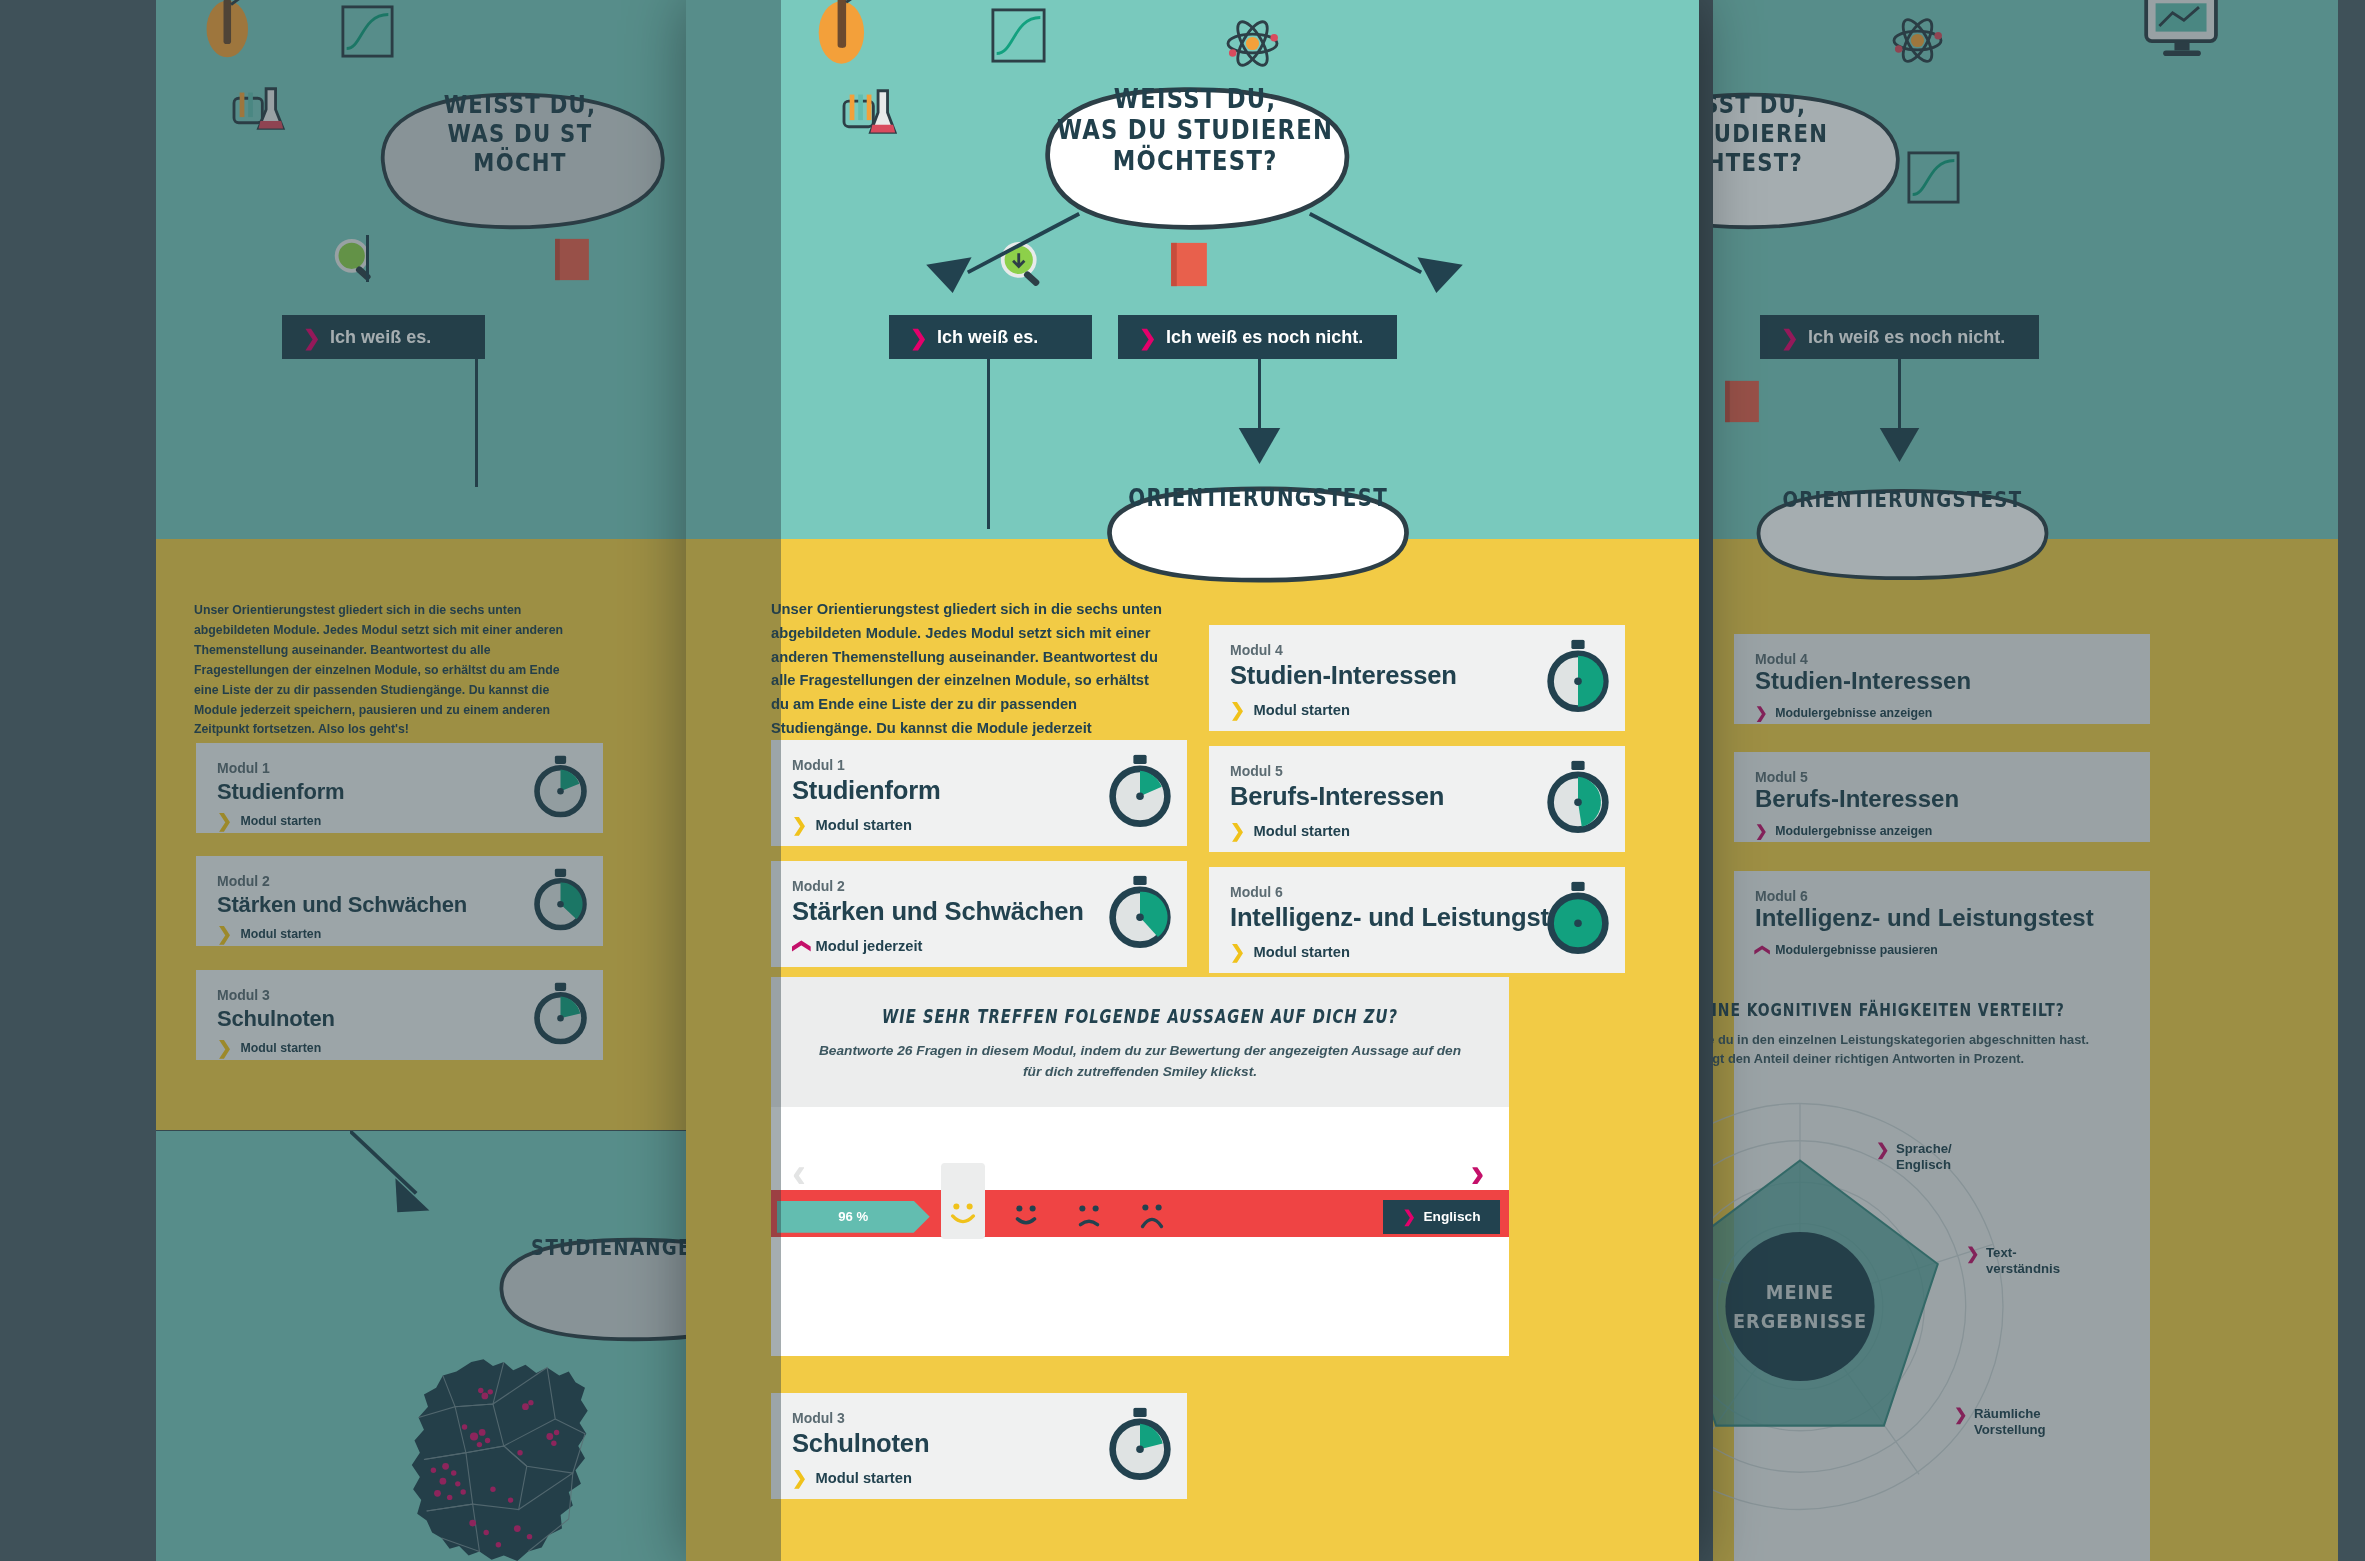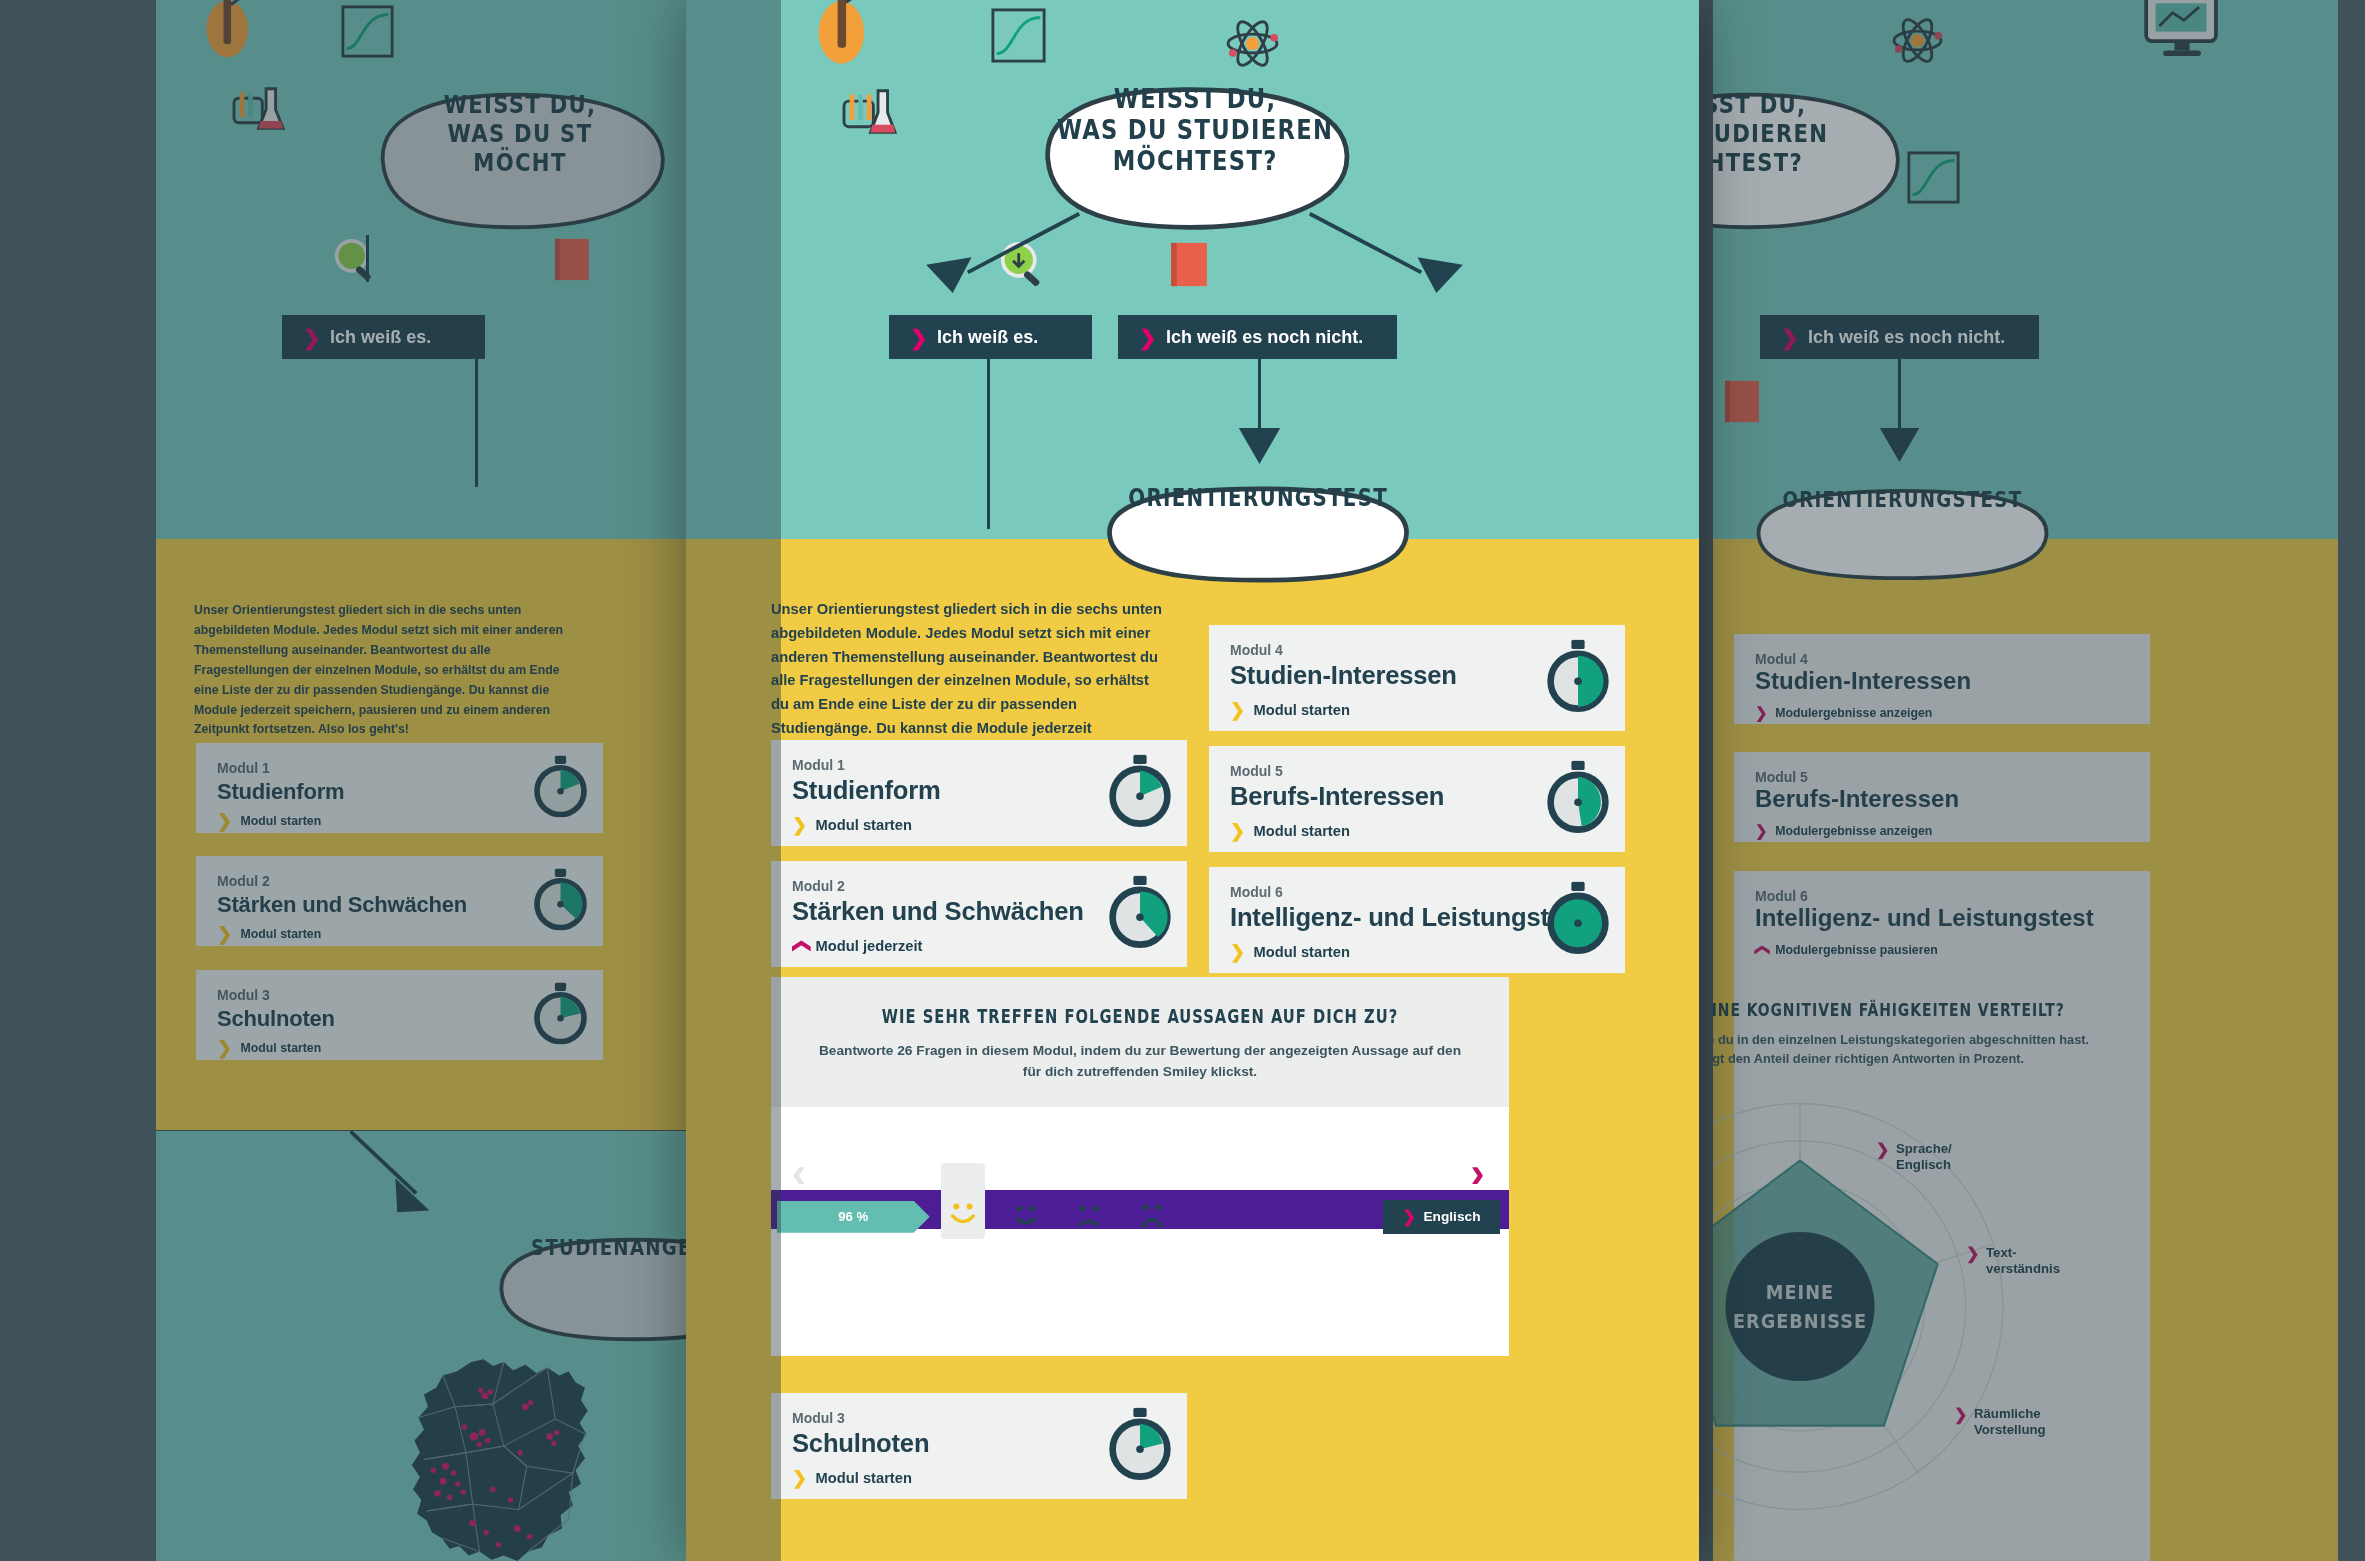--- a/index.html
+++ b/index.html
@@ -61,34 +61,34 @@
   .card .mtitle { font-size: 25.6px; color: #22424f; font-weight: 700; letter-spacing: -0.2px; }
   .card .mlink { margin-top: 11.4px; display: flex; align-items: center; gap: 8.5px;
                  font-size: 14.7px; font-weight: 700; color: #22424f; }
   .card .mlink .ic { font-size: 18px; line-height: 1; font-weight: 700; }
   .ic-start { color: #f0c21b; }
   .ic-open  { color: #c4106a; }
   .card .watch { position: absolute; right: 13.2px; top: 50%; transform: translateY(-50%); }
 
   
   #qpanel { position: absolute; background: #fff; }
-  #qpanel .qhead { background: #eceded; padding: 28px 38px 24.6px; text-align: center; }
+  #qpanel .qhead { background: #eceded; padding: 28px 38px 24.6px; text-align: center; font-style: italic; }
   #qpanel .qhead h3 {
     color: #22424f; font-size: 19px; letter-spacing: 1.2px; text-transform: uppercase;
     font-family: "DejaVu Sans Condensed","Liberation Sans", sans-serif;
     font-weight: 700; transform: scaleX(.86); margin-bottom: 13.2px;
   }
   #qpanel .qhead p { color: #3b565f; font-size: 13.7px; line-height: 1.55; font-weight: 600; }
   #qpanel .qbody { position: relative; padding: 49px 66px 9.5px; text-align: center; }
   #qpanel .qtext { color: #22424f; font-size: 18px; line-height: 1.55; font-weight: 600; }
   .navarrow { position: absolute; top: 45px; font-size: 42px; font-weight: 700; line-height: 1; cursor: pointer; }
   .navarrow.prev { left: 21px; color: #e3e4e4; }
   .navarrow.next { right: 24.6px; color: #c4106a; }
 
-  .qfoot { position: relative; background: #4c1d95; height: 39px; margin-top: 24.6px; }
+  .qfoot { position: relative; background: #ef4444; height: 47px; margin-top: 24.6px; }
   .progress {
     position: absolute; left: 5.7px; top: 10.4px; height: 32px; width: 153px;
     background: #63bdb0; color: #fff; font-size: 13.2px; font-weight: 700;
     display: flex; align-items: center; justify-content: center;
     clip-path: polygon(0 0, calc(100% - 16px) 0, 100% 50%, calc(100% - 16px) 100%, 0 100%);
   }
   .smileys { position: absolute; left: 170px; top: 0; height: 53px; display: flex; align-items: center; gap: 19px; }
   .smiley { width: 44px; height: 44px; display: flex; align-items: center; justify-content: center; cursor: pointer; }
   .smiley.sel { background: #eceded; border-radius: 3.8px; margin-top: -32px; height: 76px; align-items: flex-end; padding-bottom: 5.7px; }
   .savebtn {

